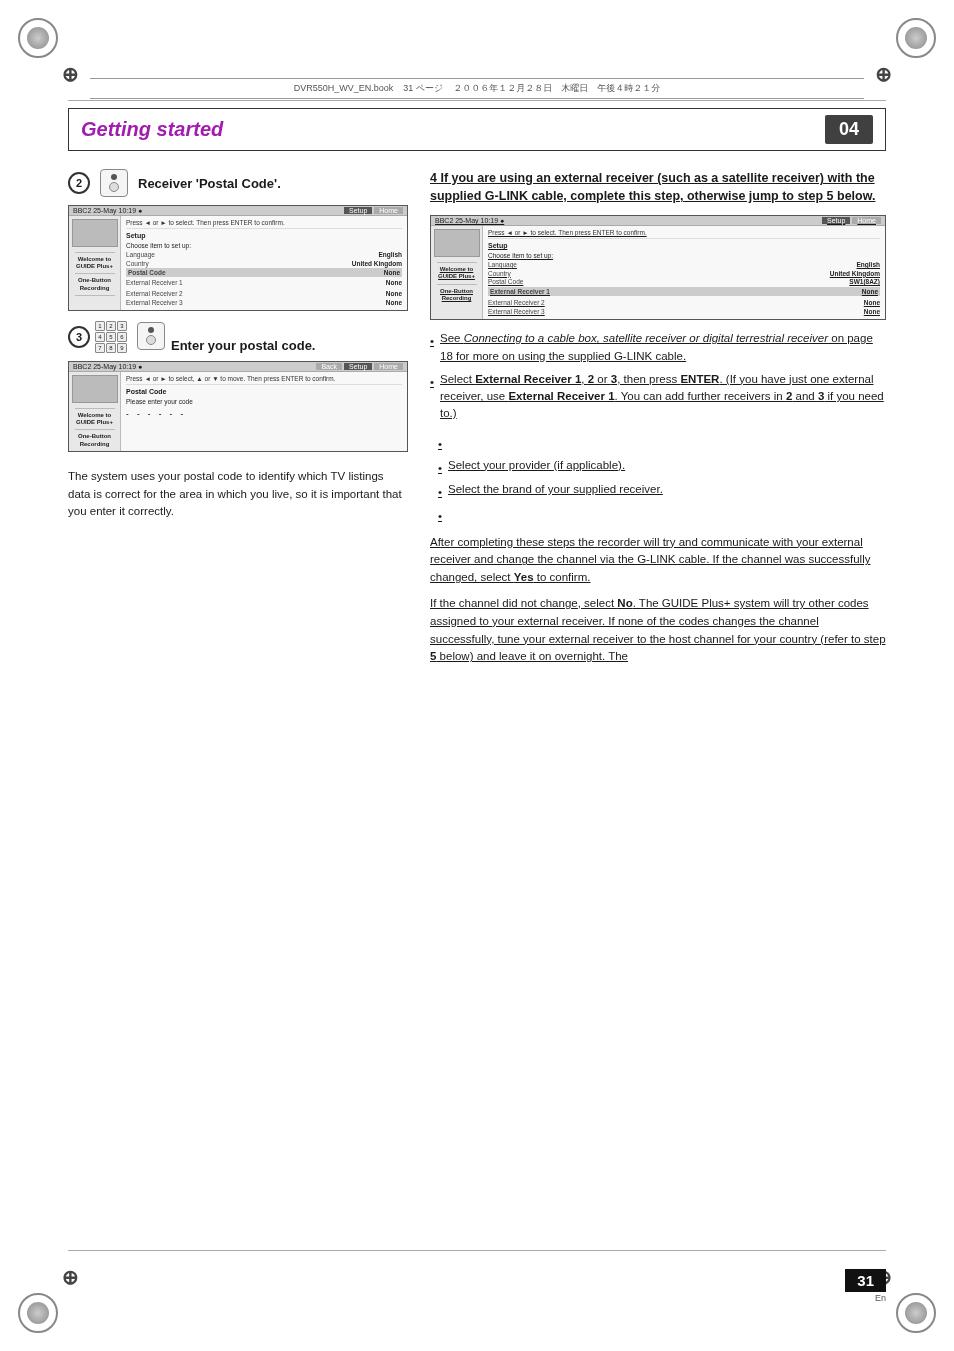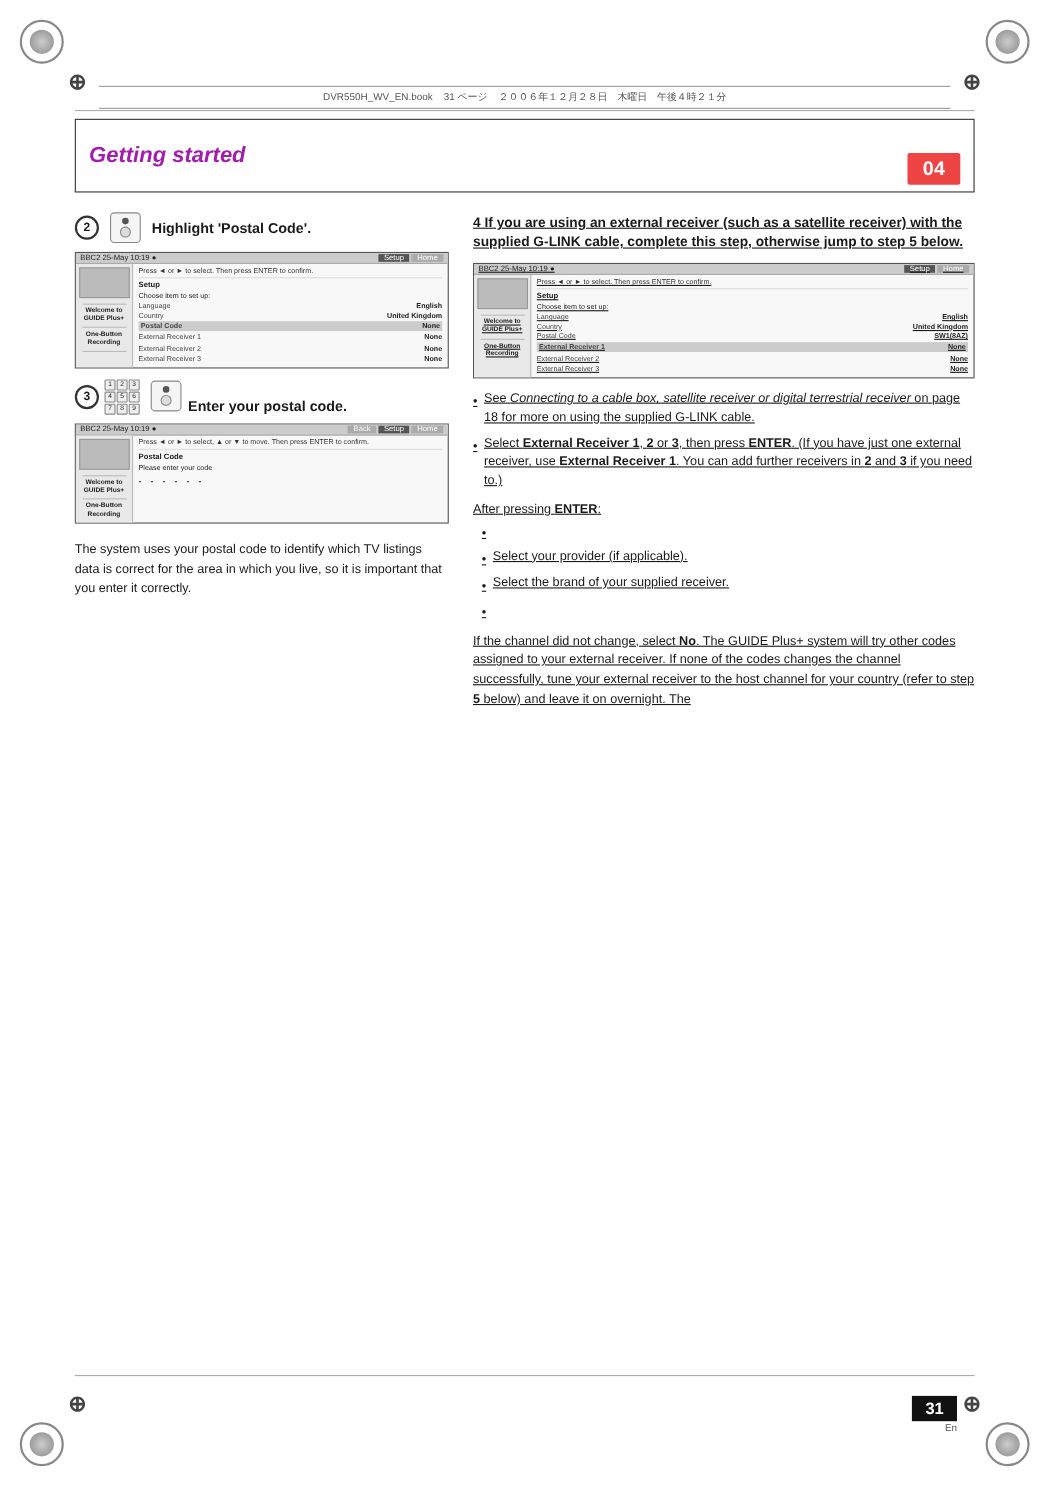--- a/index.html
+++ b/index.html
@@ -76,27 +76,26 @@
       border: 1.5px solid #333;
       padding: 6px 12px;
     }
     .page-title {
       font-size: 20px;
       font-weight: bold;
       font-style: italic;
       color: #a21caf;
     }
     .page-number-badge {
-      background: #ef4444;
+      background: #404040;
       color: #fff;
       font-size: 18px;
       font-weight: bold;
       padding: 4px 14px;
       border-radius: 2px;
-      margin-top: 24px;
     }
 
     
     .two-col {
       display: flex;
       gap: 22px;
     }
     .col-left {
       width: 340px;
       flex-shrink: 0;
@@ -397,21 +396,21 @@
     <div class="col-left">
 
       <div class="step-header">
         <div class="step-number-circle">
           <span>2</span>
         </div>
         <div class="remote-icon">
           <div class="remote-dot"></div>
           <div class="remote-btn"></div>
         </div>
-        <span class="step-label">Highlight 'Postal Code'.</span>
+        <span class="step-label">Receiver 'Postal Code'.</span>
       </div>
 
       <div class="screen-mock">
         <div class="screen-topbar">
           <span>BBC2  25-May  10:19 ●</span>
           <div class="screen-topbar-tabs">
             <span class="screen-tab active">Setup</span>
             <span class="screen-tab">Home</span>
           </div>
         </div>
@@ -575,48 +574,50 @@
           <span class="bullet-dot">•</span>
           <span class="bullet-text">See <em>Connecting to a cable box, satellite receiver or digital terrestrial receiver</em> on page 18 for more on using the supplied G-LINK cable.</span>
         </li>
         <li>
           <span class="bullet-dot">•</span>
           <span class="bullet-text">Select <strong>External Receiver 1</strong>, <strong>2</strong> or <strong>3</strong>, then press <strong>ENTER</strong>. (If you have just one external receiver, use <strong>External Receiver 1</strong>. You can add further receivers in <strong>2</strong> and <strong>3</strong> if you need to.)</span>
         </li>
       </ul>
 
       <div class="after-enter">
-        <div class="after-enter-title">After pressing <strong>ENTER</strong>:</div>
         <ul class="sub-bullet-list">
           <li>
             <span class="bullet-dot">•</span>
           </li>
           <li>
             <span class="bullet-dot">•</span>
             <span>Select your provider (if applicable).</span>
           </li>
           <li>
             <span class="bullet-dot">•</span>
             <span>Select the brand of your supplied receiver.</span>
           </li>
           <li>
             <span class="bullet-dot">•</span>
           </li>
         </ul>
       </div>
 
+      <div class="para-text">
+        After completing these steps the recorder will try and communicate with your external receiver and change the channel via the G-LINK cable. If the channel was successfully changed, select <strong>Yes</strong> to confirm.
+      </div>
 
       <div class="para-text">
         If the channel did not change, select <strong>No</strong>. The GUIDE Plus+ system will try other codes assigned to your external receiver. If none of the codes changes the channel successfully, tune your external receiver to the host channel for your country (refer to step <strong>5</strong> below) and leave it on overnight. The
       </div>
 
     </div>
   </div>
 
-  <div style="position:absolute; bottom:-60px; right:16px; text-align:right;">
+  <div style="position:absolute; bottom:-60px; right:0; text-align:right;">
     <div class="page-num-box">31</div>
     <div class="page-num-sub">En</div>
   </div>
 
 </div>
 
 <hr style="position:absolute; bottom:100px; left:68px; right:68px; border:none; border-top:1px solid #aaa; width: calc(100% - 136px);">
 <hr style="position:absolute; top:100px; left:68px; border:none; border-top:1px solid #aaa; width: calc(100% - 136px);">
 
 </body></html>

